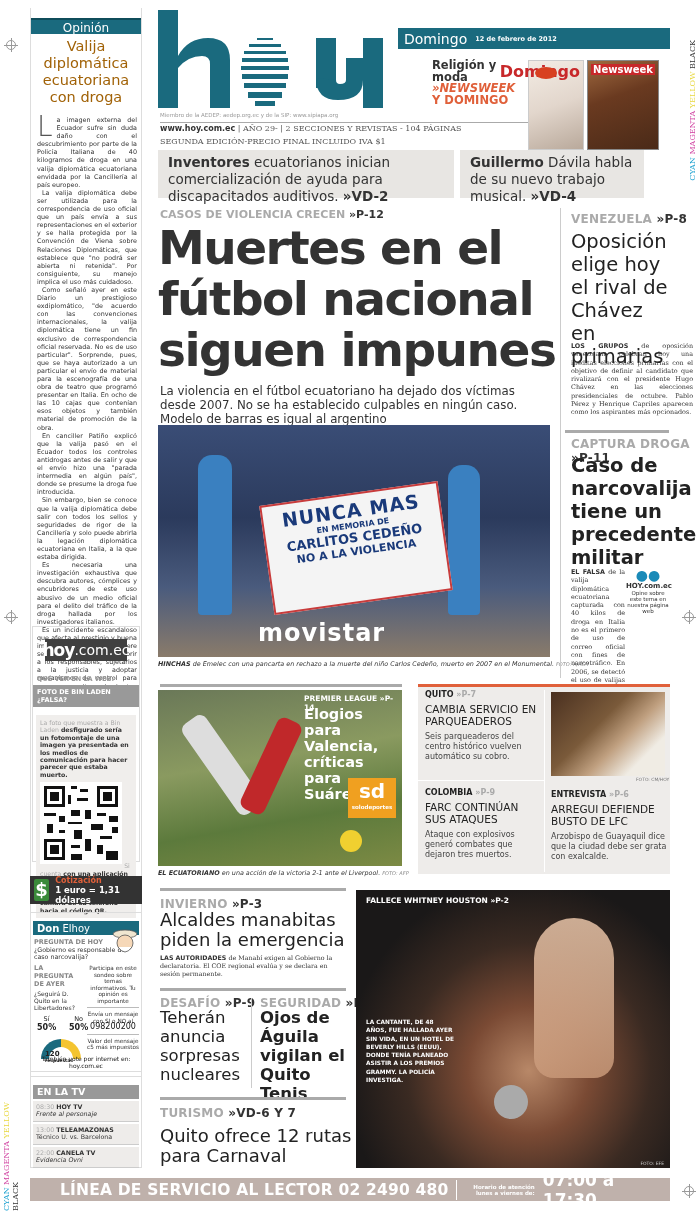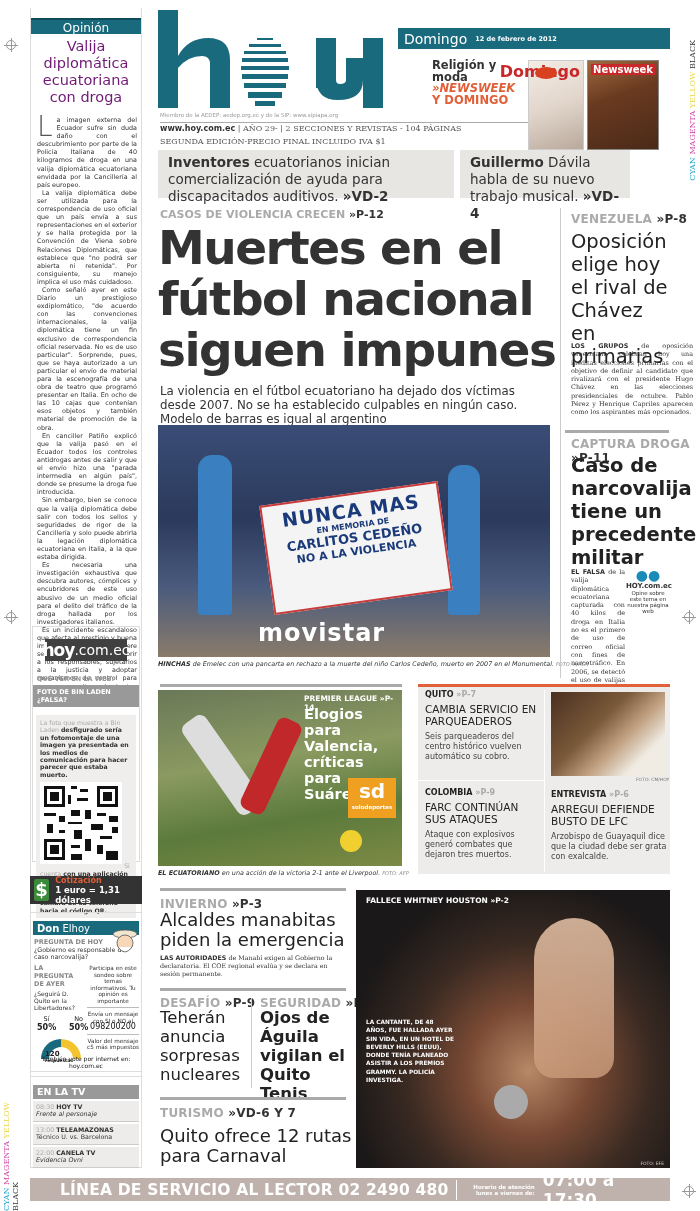--- a/index.html
+++ b/index.html
@@ -8,21 +8,21 @@
 .kicker{font-family:"DejaVu Sans",sans-serif;font-weight:bold;font-size:12px;color:#aaa;letter-spacing:.2px}
 .kicker .ref{color:#333}
 .serif{font-family:"DejaVu Serif",serif}
 .reg{position:absolute;width:10px;height:10px;border:1px solid #999;border-radius:50%}
 .reg:before{content:"";position:absolute;left:4px;top:-3px;width:1px;height:14px;background:#999}
 .reg:after{content:"";position:absolute;top:4px;left:-3px;height:1px;width:14px;background:#999}
 
 
 #leftcol{left:30px;top:8px;width:112px;height:1160px;border-left:1px solid #ddd;border-right:1px solid #ddd}
 .op-bar{background:#1a6a7e;color:#fff;text-align:center;font-size:12px;margin-top:10px;height:16px;line-height:16px;border-top:2px solid #0f4c5a}
-.op-title{text-align:center;font-size:14.5px;line-height:17px;margin:4px 0 10px;color:#701a75}
+.op-title{text-align:center;font-size:14.5px;line-height:17px;margin:4px 0 10px;color:#a16207}
 .op-body{font-size:6.4px;line-height:8.1px;color:#333;text-align:justify;padding:0 4px 0 6px}
 .op-body p{text-indent:5px}
 .dropcap{float:left;font-size:28px;line-height:26px;color:#555;margin:-2px 4px 0 0;font-family:"DejaVu Sans",sans-serif;font-weight:200}
 
 .web-box{position:absolute;left:32px;top:626px;width:108px;height:236px;border:1px solid #ddd}
 .web-logo{background:#404040;color:#fff;height:22px;margin:12px;display:flex;align-items:center;justify-content:center;font-size:14px}
 .web-logo b{font-weight:900;font-size:17px;letter-spacing:-1px}
 .web-sub{font-size:6.5px;font-weight:bold;color:#999;padding:2px 4px}
 .web-tag{background:#999;color:#fff;font-size:6.5px;font-weight:bold;padding:3px 4px;margin-right:0}
 .web-inner{background:#f0eeec;margin:8px 3px 3px;padding:4px;font-size:6.2px;line-height:7.4px;font-weight:bold;color:#333}
@@ -68,21 +68,21 @@
 .date-bar .d2{font-size:6.5px;font-weight:bold;margin-left:8px}
 .promo{left:432px;top:60px;font-weight:bold;font-size:11.5px;line-height:11.5px;color:#333}
 .promo .o{color:#e0603a;font-style:italic}
 .promo .o2{color:#e0603a}
 .mag1{left:528px;top:60px;width:56px;height:90px;background:linear-gradient(160deg,#f3ece4 0%,#e2d6cc 50%,#b9a99b 100%);border:1px solid #ccc}
 .mag2{left:587px;top:60px;width:72px;height:90px;background:linear-gradient(160deg,#a06a40 0%,#6a3a20 40%,#4a2a18 100%);border:1px solid #888}
 
 .teaser{top:150px;height:48px;background:#e8e6e3;padding:4px 10px;font-size:13.5px;line-height:17px;color:#333}
 .teaser b{font-weight:900}
 .tz1{left:158px;width:296px}
-.tz2{left:460px;width:170px}
+.tz2{left:460px;width:184px}
 
 
 .k-main{left:160px;top:208px;font-size:11px;color:#aaa;font-weight:bold}
 .k-main .ref{color:#333}
 .h-main{left:158px;top:222px;font-size:47px;line-height:51px;font-weight:bold;color:#333;letter-spacing:-1.5px}
 .sub-main{left:160px;top:384px;width:390px;font-size:11.8px;line-height:14px;color:#333}
 .photo-main{left:158px;top:425px;width:392px;height:232px;background:linear-gradient(180deg,#3a4d76 0%,#2b3a5c 40%,#4a5b7d 70%,#8a7b6a 100%);overflow:hidden}
 .banner{position:absolute;left:108px;top:68px;width:180px;height:110px;background:#f4f4f4;transform:rotate(-8deg);border:2px solid #c83c3c;padding:4px;text-align:center;color:#1a3a7a;font-weight:bold}
 .banner .b1{font-size:19px;letter-spacing:1px}
 .banner .b2{font-size:8px;color:#1a3a7a}

